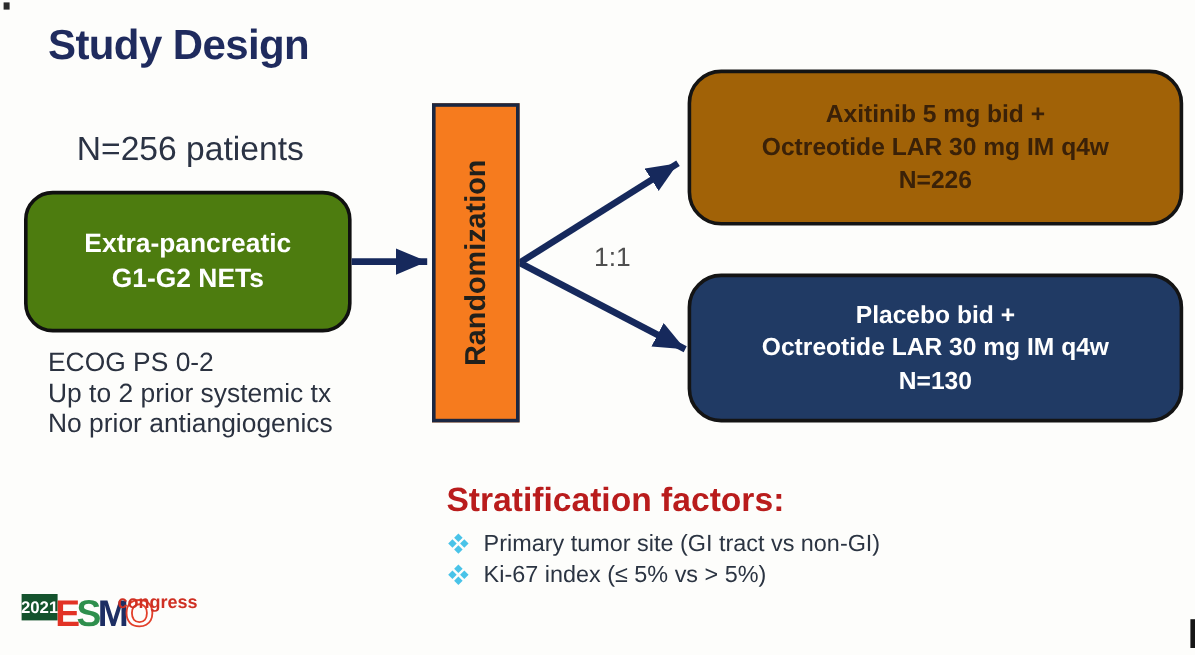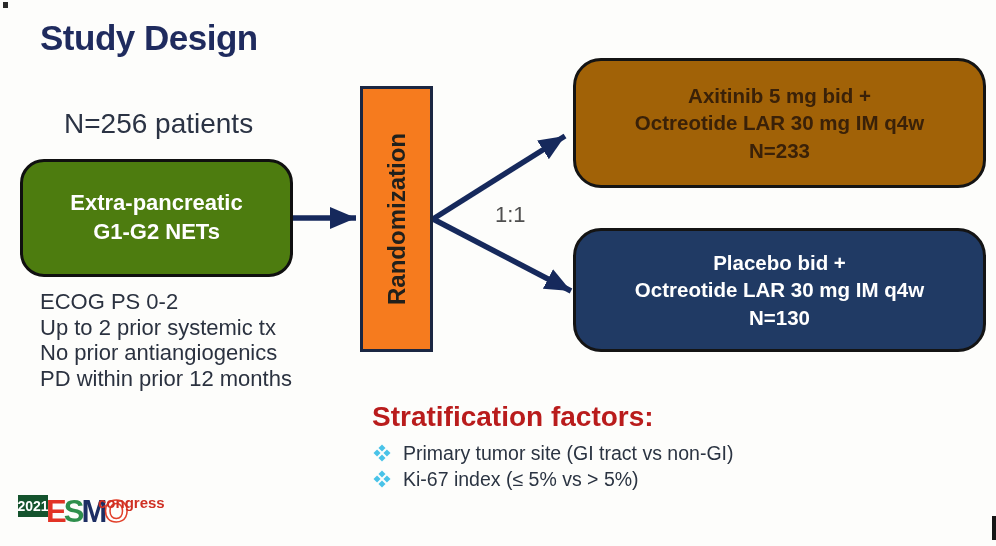--- a/index.html
+++ b/index.html
@@ -98,21 +98,20 @@
 
   <div class="green-box">
     <span>Extra-pancreatic</span>
     <span>G1-G2 NETs</span>
   </div>
 
   <div class="eligibility">
     <div>ECOG PS 0-2</div>
     <div>Up to 2 prior systemic tx</div>
     <div>No prior antiangiogenics</div>
-    <div>PD within prior 12 months</div>
   </div>
 
   <svg class="arrows-layer" width="996" height="546" viewBox="0 0 996 546">
     <defs>
       <marker id="ah" markerUnits="userSpaceOnUse" markerWidth="28" markerHeight="24" refX="26" refY="11" orient="auto">
         <path d="M0,0 L26,11 L0,22 Z" fill="#16295c"></path>
       </marker>
     </defs>
     <line x1="293" y1="218" x2="356" y2="218" stroke="#16295c" stroke-width="5.5" marker-end="url(#ah)"></line>
     <line x1="433" y1="219" x2="565" y2="136" stroke="#16295c" stroke-width="5.5" marker-end="url(#ah)"></line>
@@ -121,21 +120,21 @@
 
   <div class="rand-box">
     <span class="rand-text">Randomization</span>
   </div>
 
   <div class="ratio">1:1</div>
 
   <div class="arm arm-top">
     <span>Axitinib 5 mg bid +</span>
     <span>Octreotide LAR 30 mg IM q4w</span>
-    <span>N=233</span>
+    <span>N=226</span>
   </div>
 
   <div class="arm arm-bottom">
     <span>Placebo bid +</span>
     <span>Octreotide LAR 30 mg IM q4w</span>
     <span>N=130</span>
   </div>
 
   <div class="strat">
     <div class="strat-heading">Stratification factors:</div>

